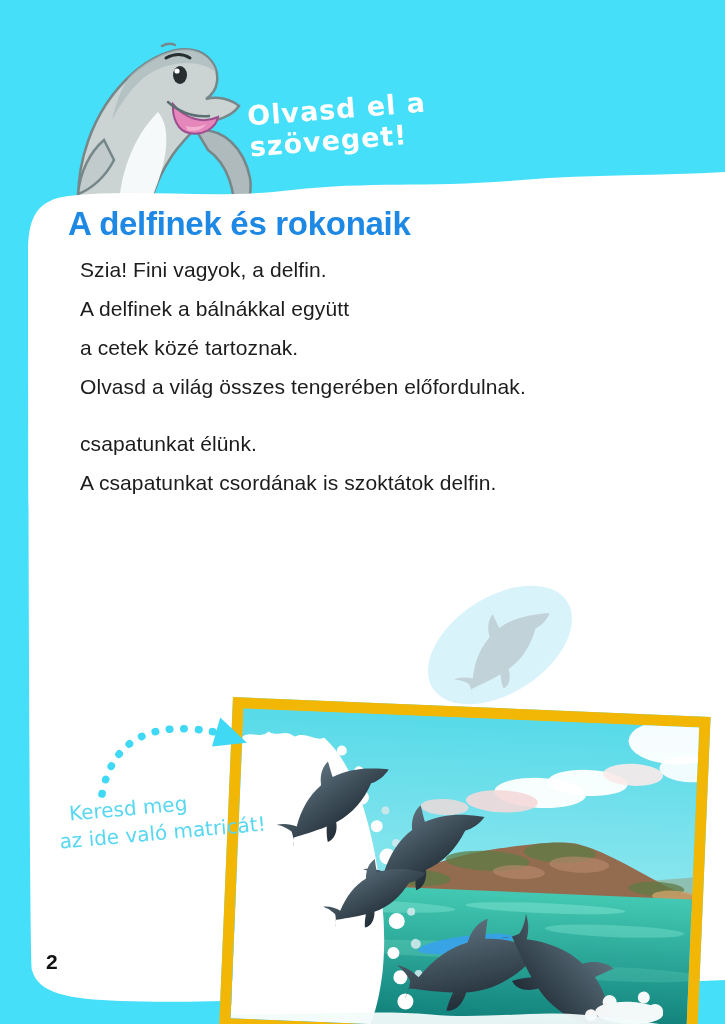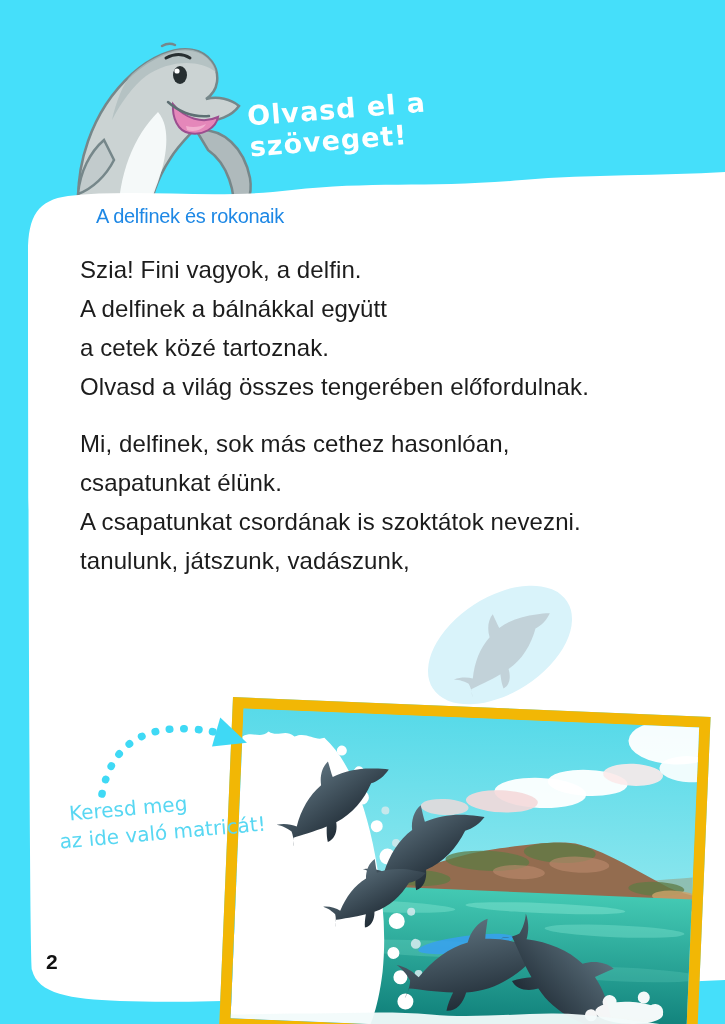--- a/index.html
+++ b/index.html
@@ -22,25 +22,25 @@
   
   .banner{
     left:248px;top:88px;width:320px;
     color:var(--banner-text);font-size:27px;font-weight:bold;
     letter-spacing:1px;transform:rotate(-4.5deg);
     font-family:"DejaVu Sans",sans-serif;
   }
   
   .title{
     left:68px;top:205px;color:var(--heading-blue);
-    font-size:20px;font-weight:400;letter-spacing:-0.3px;margin-left:28px;
+    font-size:33px;font-weight:700;letter-spacing:-0.3px;
   }
   .bodytext{
     left:80px;top:250px;width:560px;color:var(--body-text);
-    font-size:24px;line-height:39px;font-weight:400;letter-spacing:0.1px;
+    font-size:21px;line-height:39px;font-weight:400;letter-spacing:0.1px;
   }
   .bodytext p+p{margin-top:18px;}
   .bodytext span{display:block;}
   
   .sticker{left:412px;top:572px;width:176px;height:146px;}
   
   .arrow{left:88px;top:698px;width:162px;height:106px;}
   
   .prompt{
     left:58px;top:792px;width:220px;color:var(--prompt-cyan);
@@ -119,24 +119,22 @@
   <div class="abs title">A delfinek és rokonaik</div>
 
   <div class="abs bodytext">
     <p>
       <span>Szia! Fini vagyok, a delfin.</span>
       <span>A delfinek a bálnákkal együtt</span>
       <span>a cetek közé tartoznak.</span>
       <span>Olvasd a világ összes tengerében előfordulnak.</span>
     </p>
     <p>
-      <span>Mi, delfinek, sok más cethez hasonlóan,</span>
       <span>csapatunkat élünk.</span>
-      <span>A csapatunkat csordának is szoktátok nevezni.</span>
-      <span>tanulunk, játszunk, vadászunk,</span>
+      <span>A csapatunkat csordának is szoktátok delfin.</span>
     </p>
   </div>
 
   <svg class="abs sticker" viewBox="0 0 176 146">
     <ellipse cx="88" cy="73" rx="80" ry="48" fill="#D9F3FA" transform="rotate(-33 88 73)"></ellipse>
     <use href="#dlp" fill="#AEB6BD" opacity="0.55" transform="translate(34,102) rotate(-44) scale(0.95)"></use>
   </svg>
 
   <div class="abs photo">
     <svg width="456" height="310" viewBox="0 0 456 310" preserveAspectRatio="none">

